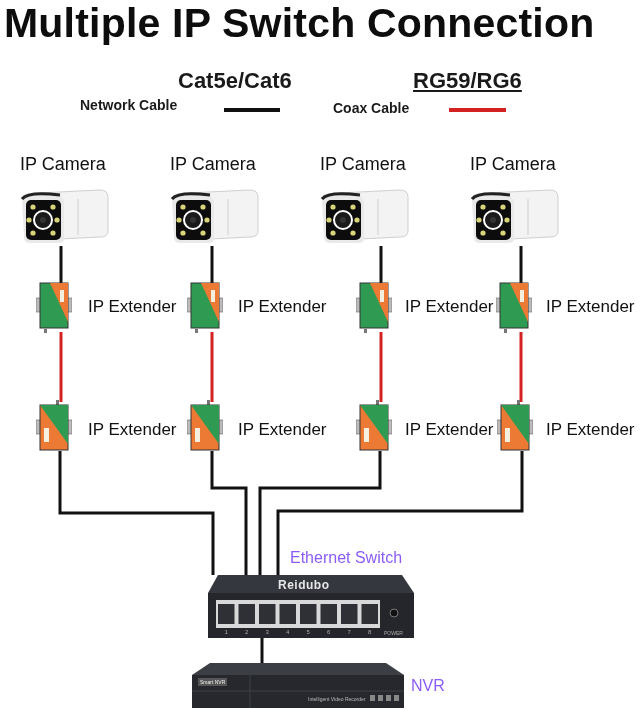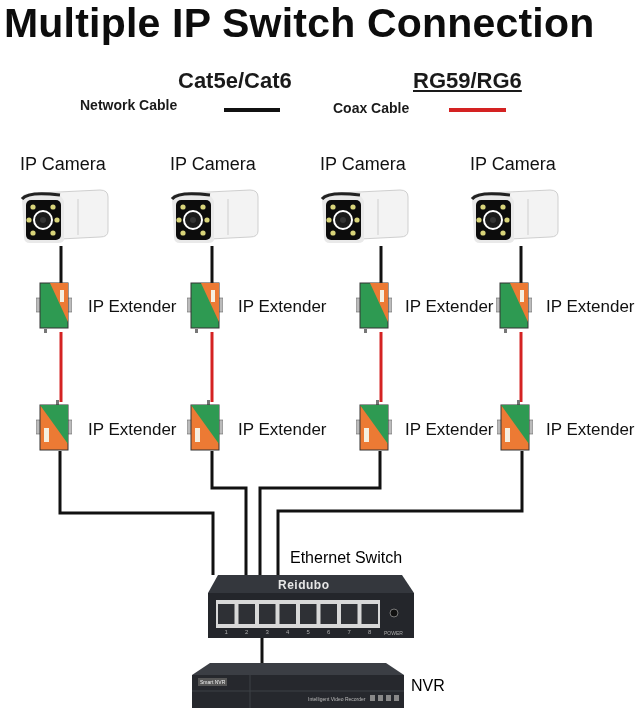--- a/index.html
+++ b/index.html
@@ -5,21 +5,21 @@
   html, body { margin:0; padding:0; background:#ffffff; }
   body { width:640px; height:711px; position:relative; overflow:hidden;
          font-family:"Liberation Sans", "DejaVu Sans", sans-serif; color:#111; }
   .abs { position:absolute; }
   .title { left:4px; top:0px; font-size:41px; font-weight:bold; letter-spacing:0.2px; white-space:nowrap; color:#0d0d0d; }
   .legend-top { font-size:22px; font-weight:bold; color:#1a1a1a; white-space:nowrap; }
   .legend-name { font-size:14px; font-weight:bold; color:#1a1a1a; white-space:nowrap; }
   .legend-line { height:4px; }
   .cam-label { font-size:18px; font-weight:normal; color:#111; white-space:nowrap;text-align:right; }
   .ext-label { font-size:17px; color:#111; white-space:nowrap; font-weight:normal; }
-  .dev-label { font-size:16px; color:#000000; white-space:nowrap; }
+  .dev-label { font-size:16px; color:#8b5cf6; white-space:nowrap; }
   svg.wires { position:absolute; left:0; top:0; }
   .camera { position:absolute; width:92px; height:60px; }
   .extender { position:absolute; width:36px; height:50px; }
   .switch { position:absolute; left:206px; top:573px; width:210px; height:67px; }
   .nvr { position:absolute; left:190px; top:661px; width:216px; height:48px; }
 </style>
 </head>
 <body>
 
 <div class="abs title">Multiple IP Switch Connection</div>

